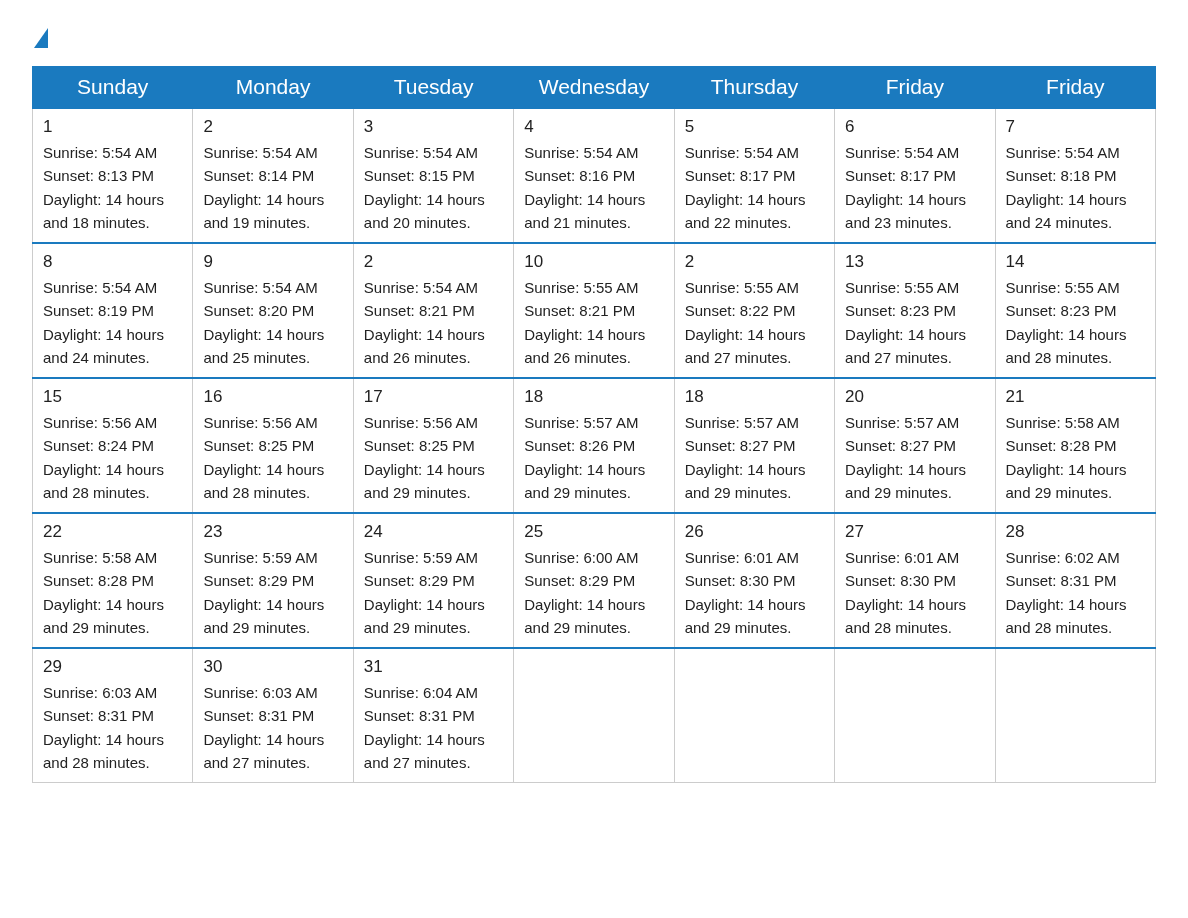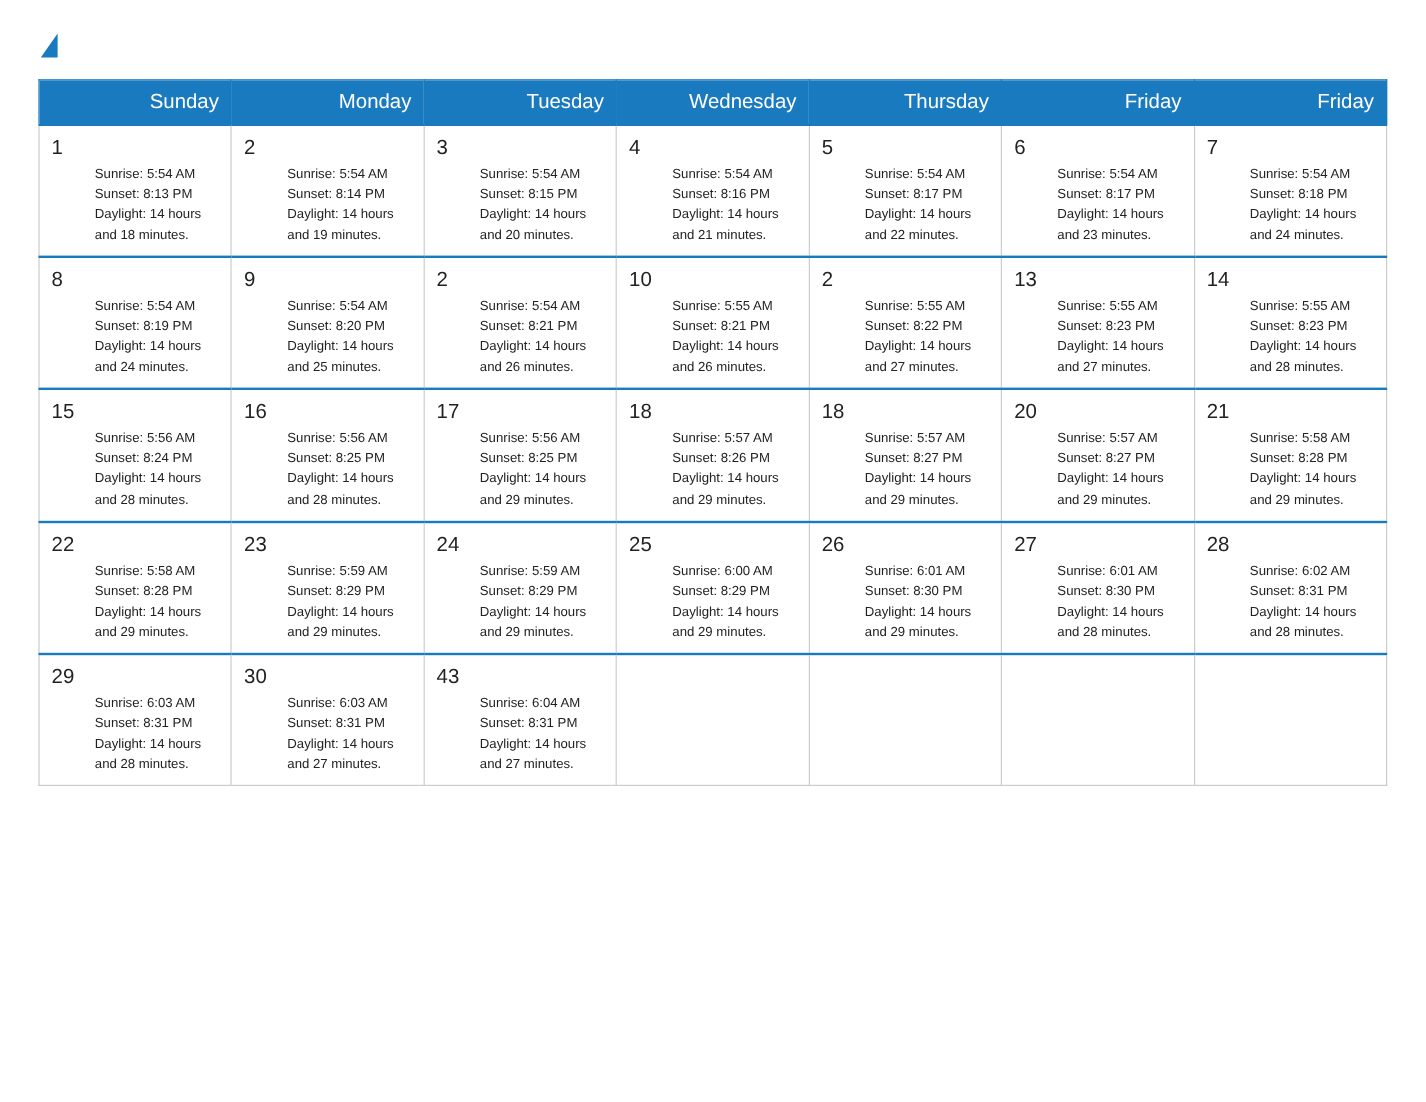--- a/index.html
+++ b/index.html
@@ -59,48 +59,47 @@
       margin-top: 4px;
     }
     .calendar-table {
       width: 100%;
       border-collapse: collapse;
       table-layout: fixed;
     }
     .calendar-table th {
       background-color: #1a7abf;
       color: #fff;
-      font-size: 17px;
+      font-size: 21px;
       font-weight: normal;
       padding: 8px 10px;
       border: 1px solid #1a7abf;
-      text-align: right;
+      text-align: center;
     }
     .calendar-table td {
       vertical-align: top;
       padding: 8px 10px;
       border: 1px solid #ccc;
       font-size: 13px;
       color: #222;
       height: 110px;
     }
     .calendar-table tr.week-row td {
       border-top: 2px solid #1a7abf;
     }
     .day-number {
       font-size: 17px;
       font-weight: normal;
       margin-bottom: 4px;
       color: #222;
     }
     .day-info {
-      font-size: 11px;
+      font-size: 15px;
       line-height: 1.55;
       color: #222;
-      margin-left: 36px;
     }
     .empty-cell {
       background: #fff;
     }
   </style>
 </head>
 <body>
 
 <div class="header-area">
   <div class="logo-wrapper">
@@ -254,21 +253,21 @@
       <tr class="week-row">
         <td>
         <div class="day-number">29</div>
         <div class="day-info">Sunrise: 6:03 AM<br>Sunset: 8:31 PM<br>Daylight: 14 hours<br>and 28 minutes.</div>
       </td>
         <td>
         <div class="day-number">30</div>
         <div class="day-info">Sunrise: 6:03 AM<br>Sunset: 8:31 PM<br>Daylight: 14 hours<br>and 27 minutes.</div>
       </td>
         <td>
-        <div class="day-number">43</div>
+        <div class="day-number">31</div>
         <div class="day-info">Sunrise: 6:04 AM<br>Sunset: 8:31 PM<br>Daylight: 14 hours<br>and 27 minutes.</div>
       </td>
         <td class="empty-cell"></td>
         <td class="empty-cell"></td>
         <td class="empty-cell"></td>
         <td class="empty-cell"></td>
       </tr>
     </tbody>
 </table>
 

